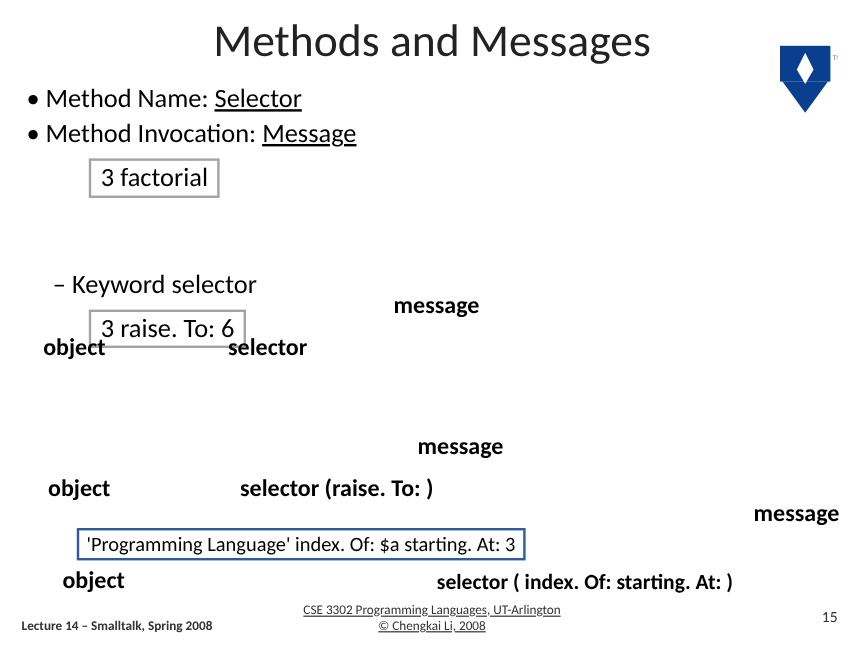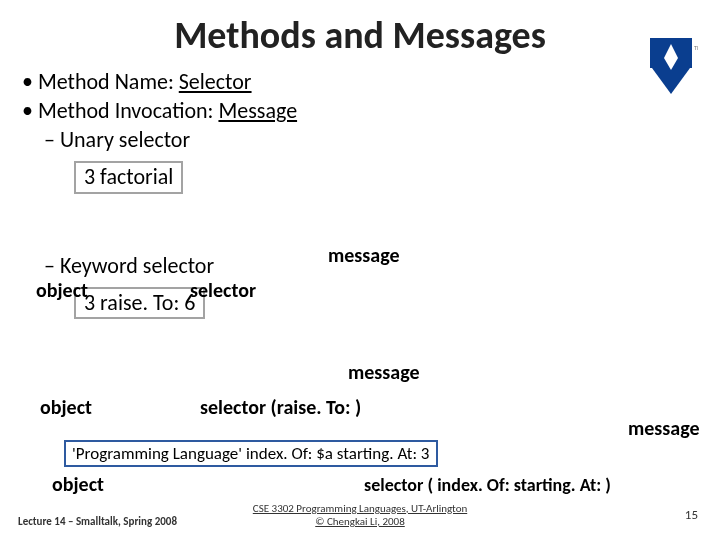--- a/index.html
+++ b/index.html
@@ -10,21 +10,21 @@
     font-family: Calibri, Arial, sans-serif;
     background: #fff;
     position: relative;
     overflow: hidden;
   }
   .title {
     text-align: center;
     font-size: 38px;
     color: #222;
     margin-top: 12px;
-    font-weight: 700;
+    font-weight: 400;
   }
   .logo {
     position: absolute;
     top: 38px;
     right: 22px;
   }
   .bullets {
     margin: 10px 0 0 22px;
     font-size: 22px;
     color: #000;
@@ -109,21 +109,20 @@
 </svg>
 </div>
 
 <div class="bullets">
   <div class="b1">
     <span>Method Name: </span><span class="u">Selector</span>
   </div>
   <div class="b1">
     <span>Method Invocation: </span><span class="u">Message</span>
   </div>
-  <div class="b2">Unary selector</div>
   <div><span class="codebox">3  factorial</span></div>
 
   <div style="height:56px"></div>
 
   <div class="b2">Keyword selector</div>
   <div><span class="codebox">3  raise. To:  6</span></div>
 </div>
 
 <span class="label" style="left:36px; top:278px;">object</span>
 <span class="label" style="left:190px; top:278px;">selector</span>

